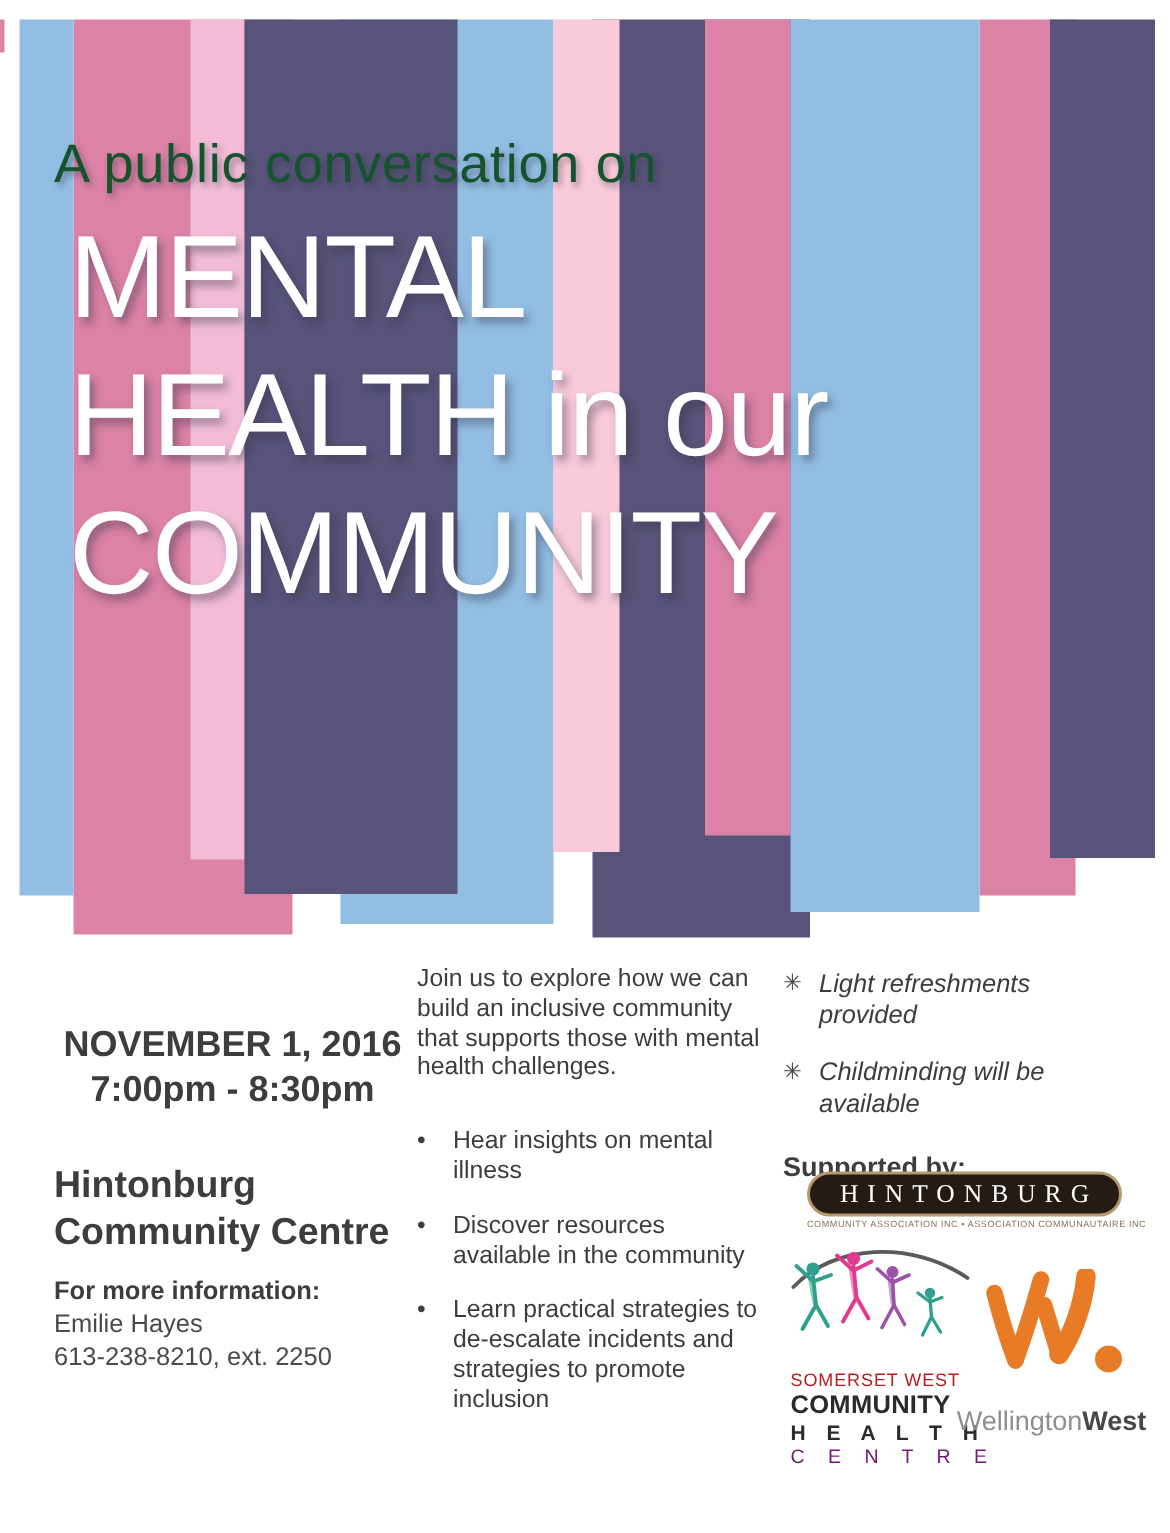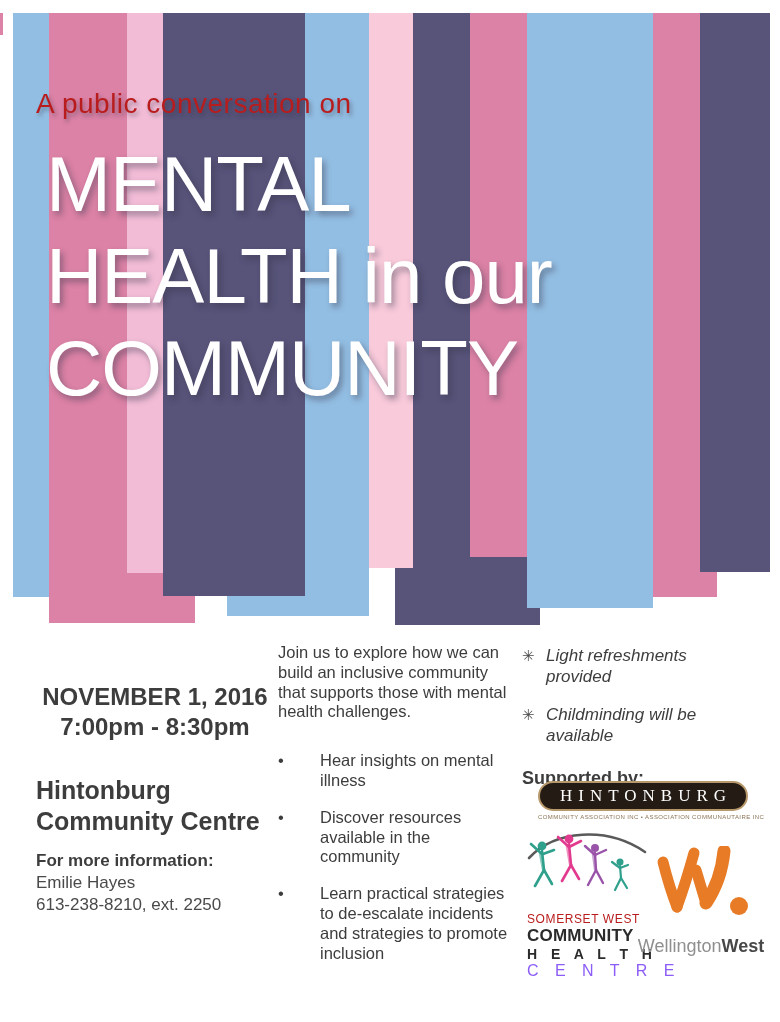--- a/index.html
+++ b/index.html
@@ -6,21 +6,21 @@
   .poster{
     position:relative;width:780px;height:1022px;background:#ffffff;overflow:hidden;
     font-family:"Liberation Sans",sans-serif;color:#3d3d3d;
   }
   
   .stripe-banner{position:absolute;left:0;top:0;width:780px;height:640px;}
   .stripe{position:absolute;}
   
   .kicker{
     position:absolute;left:36px;top:88px;z-index:10;
-    font-size:28px;color:#b91c1c;letter-spacing:0.5px;
+    font-size:36px;color:#14532d;letter-spacing:0.5px;
     text-shadow:2px 3px 4px rgba(50,50,70,0.45);
   }
   .title{
     position:absolute;left:34px;top:126px;z-index:10;margin:12px;
     font-size:78px;line-height:92px;font-weight:normal;letter-spacing:-1px;
     color:#ffffff;text-shadow:3px 4px 6px rgba(50,50,70,0.45);
   }
   .title span{display:block;}
   
   .col-left{position:absolute;left:36px;top:682px;width:238px;}
@@ -28,21 +28,21 @@
   .venue-block{font-size:25px;font-weight:bold;line-height:31px;margin:33px 0 0 0;}
   .info-label{font-size:17px;font-weight:bold;line-height:22px;margin-top:13px;}
   .contact-line{font-size:17px;line-height:22px;color:#4a4a4a;}
 
   .col-mid{position:absolute;left:278px;top:643px;width:234px;}
   .intro{font-size:16.5px;line-height:19.8px;margin:0;}
   .bullet-list{list-style:none;margin:29px 0 0 0;padding:0;}
   .bullet-item{display:flex;margin-top:17px;font-size:16.5px;line-height:19.8px;}
   .bullet-item:first-child{margin-top:0;}
   .bullet-dot{width:24px;flex:0 0 24px;}
-  .bullet-text{width:205px;margin-left:18px;}
+  .bullet-text{width:205px;}
 
   .col-right{position:absolute;left:522px;top:645px;width:250px;}
   .note-item{display:flex;font-size:17px;line-height:21px;font-style:italic;}
   .note-item + .note-item{margin-top:17px;}
   .note-star{width:24px;flex:0 0 24px;font-style:normal;font-size:15px;color:#4a4a4a;}
   .note-text{width:205px;font-weight:500;}
   .supported-label{font-size:18px;font-weight:bold;font-style:normal;margin-top:22px;}
 
   
   .hb-banner{
@@ -56,21 +56,21 @@
   }
   .hb-caption{
     position:absolute;left:538px;top:814px;width:210px;text-align:center;
     font-size:6px;color:#8a7355;letter-spacing:0.4px;white-space:nowrap;
   }
   
   .swchc{position:absolute;left:527px;top:826px;width:122px;}
   .swchc-line1{font-size:12px;color:#b91c1c;letter-spacing:0.6px;margin-top:2px;white-space:nowrap;}
   .swchc-line2{font-size:17px;font-weight:bold;color:#2b2b2b;letter-spacing:0.2px;white-space:nowrap;}
   .swchc-line3{font-size:14px;font-weight:bold;color:#2b2b2b;letter-spacing:5px;white-space:nowrap;}
-  .swchc-line4{font-size:16px;color:#8b5cf6;letter-spacing:6px;white-space:nowrap;}
+  .swchc-line4{font-size:13px;color:#701a75;letter-spacing:6px;white-space:nowrap;}
   
   .ww{position:absolute;left:636px;top:846px;width:130px;text-align:center;}
   .ww-text{margin-top:4px;font-size:18px;white-space:nowrap;}
   .ww-part1{color:#8f8f8f;}
   .ww-part2{color:#474747;font-weight:bold;}
 </style>
 </head>
 <body>
 
 <div class="poster">

